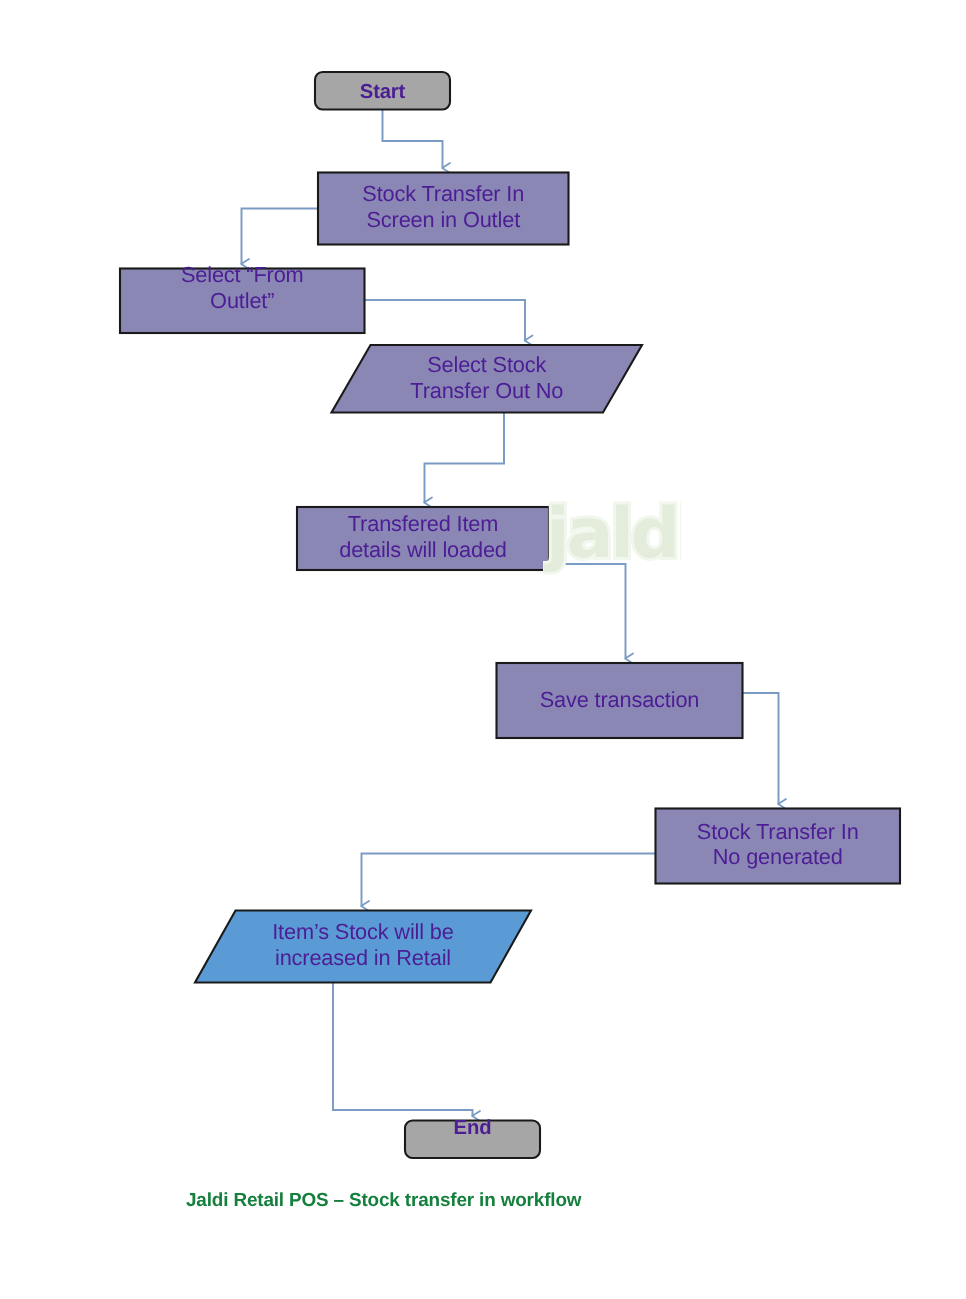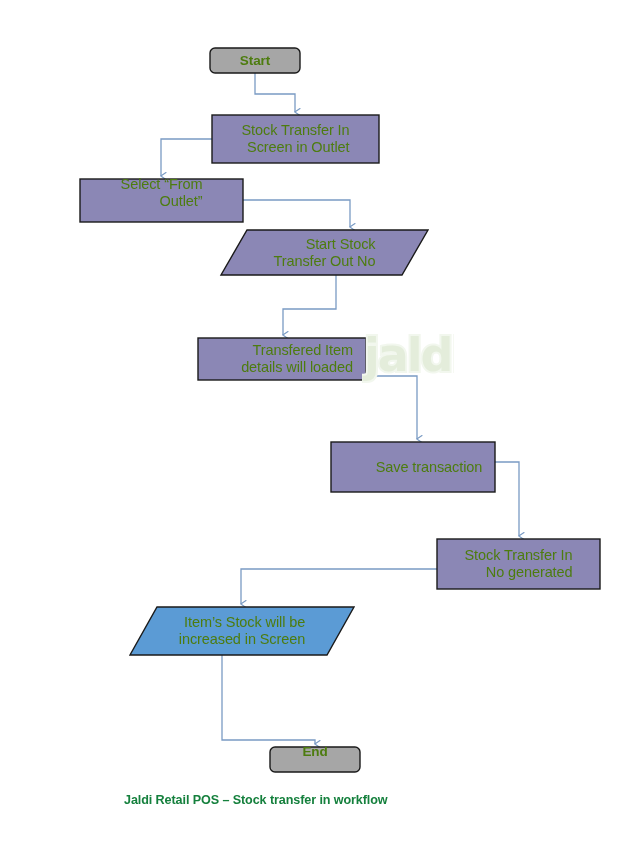--- a/index.html
+++ b/index.html
@@ -22,22 +22,22 @@
     left: 0;
     top: 0;
     width: 644px;
     height: 866px;
   }
   .node-label {
     position: absolute;
     display: flex;
     align-items: center;
     justify-content: center;
-    text-align: right;
-    color: #4d7c0f;
+    text-align: center;
+    color: #4c1d95;
     font-family: "Liberation Sans", sans-serif;
     font-size: 14.5px;
     line-height: 1.15;
     white-space: pre-line;
     pointer-events: none;
     letter-spacing: -0.1px;
   }
   .terminator-label {
     font-weight: bold;
     font-size: 13.5px;
@@ -105,29 +105,29 @@
         <rect x="270" y="747" width="90" height="25" rx="5" ry="5" fill="#a6a6a6" stroke="#1a1a1a" stroke-width="1.4"></rect>
       </g>
   </svg>
 
   <div id="labels-layer">
       <div class="node-label terminator-label" style="left: 210px; top: 48px; width: 90px; height: 25px;">Start</div>
       <div class="node-label" style="left: 212px; top: 115px; width: 167px; height: 48px;">Stock Transfer In
 Screen in Outlet</div>
       <div class="node-label" style="left: 80px; top: 179px; width: 163px; height: 28px;">Select “From
 Outlet”</div>
-      <div class="node-label" style="left: 221px; top: 230px; width: 207px; height: 45px;">Start Stock
+      <div class="node-label" style="left: 221px; top: 230px; width: 207px; height: 45px;">Select Stock
 Transfer Out No</div>
-      <div class="node-label" style="left: 213px; top: 338px; width: 168px; height: 42px;">Transfered Item
+      <div class="node-label" style="left: 198px; top: 338px; width: 168px; height: 42px;">Transfered Item
 details will loaded</div>
-      <div class="node-label" style="left: 331px; top: 442px; width: 164px; height: 50px; padding-left: 16px;">Save transaction</div>
+      <div class="node-label" style="left: 331px; top: 442px; width: 164px; height: 50px;">Save transaction</div>
       <div class="node-label" style="left: 437px; top: 539px; width: 163px; height: 50px;">Stock Transfer In
 No generated</div>
       <div class="node-label" style="left: 130px; top: 607px; width: 224px; height: 48px;">Item’s Stock will be
-increased in Screen</div>
+increased in Retail</div>
       <div class="node-label terminator-label" style="left: 270px; top: 739px; width: 90px; height: 25px;">End</div>
     </div>
 
   <svg id="watermark" viewBox="0 0 92 56" xmlns="http://www.w3.org/2000/svg">
     <text class="wm-text" x="2" y="44">jaldi</text>
   </svg>
 
   <div id="caption">Jaldi Retail POS – Stock transfer in workflow</div>
 
 </div>

